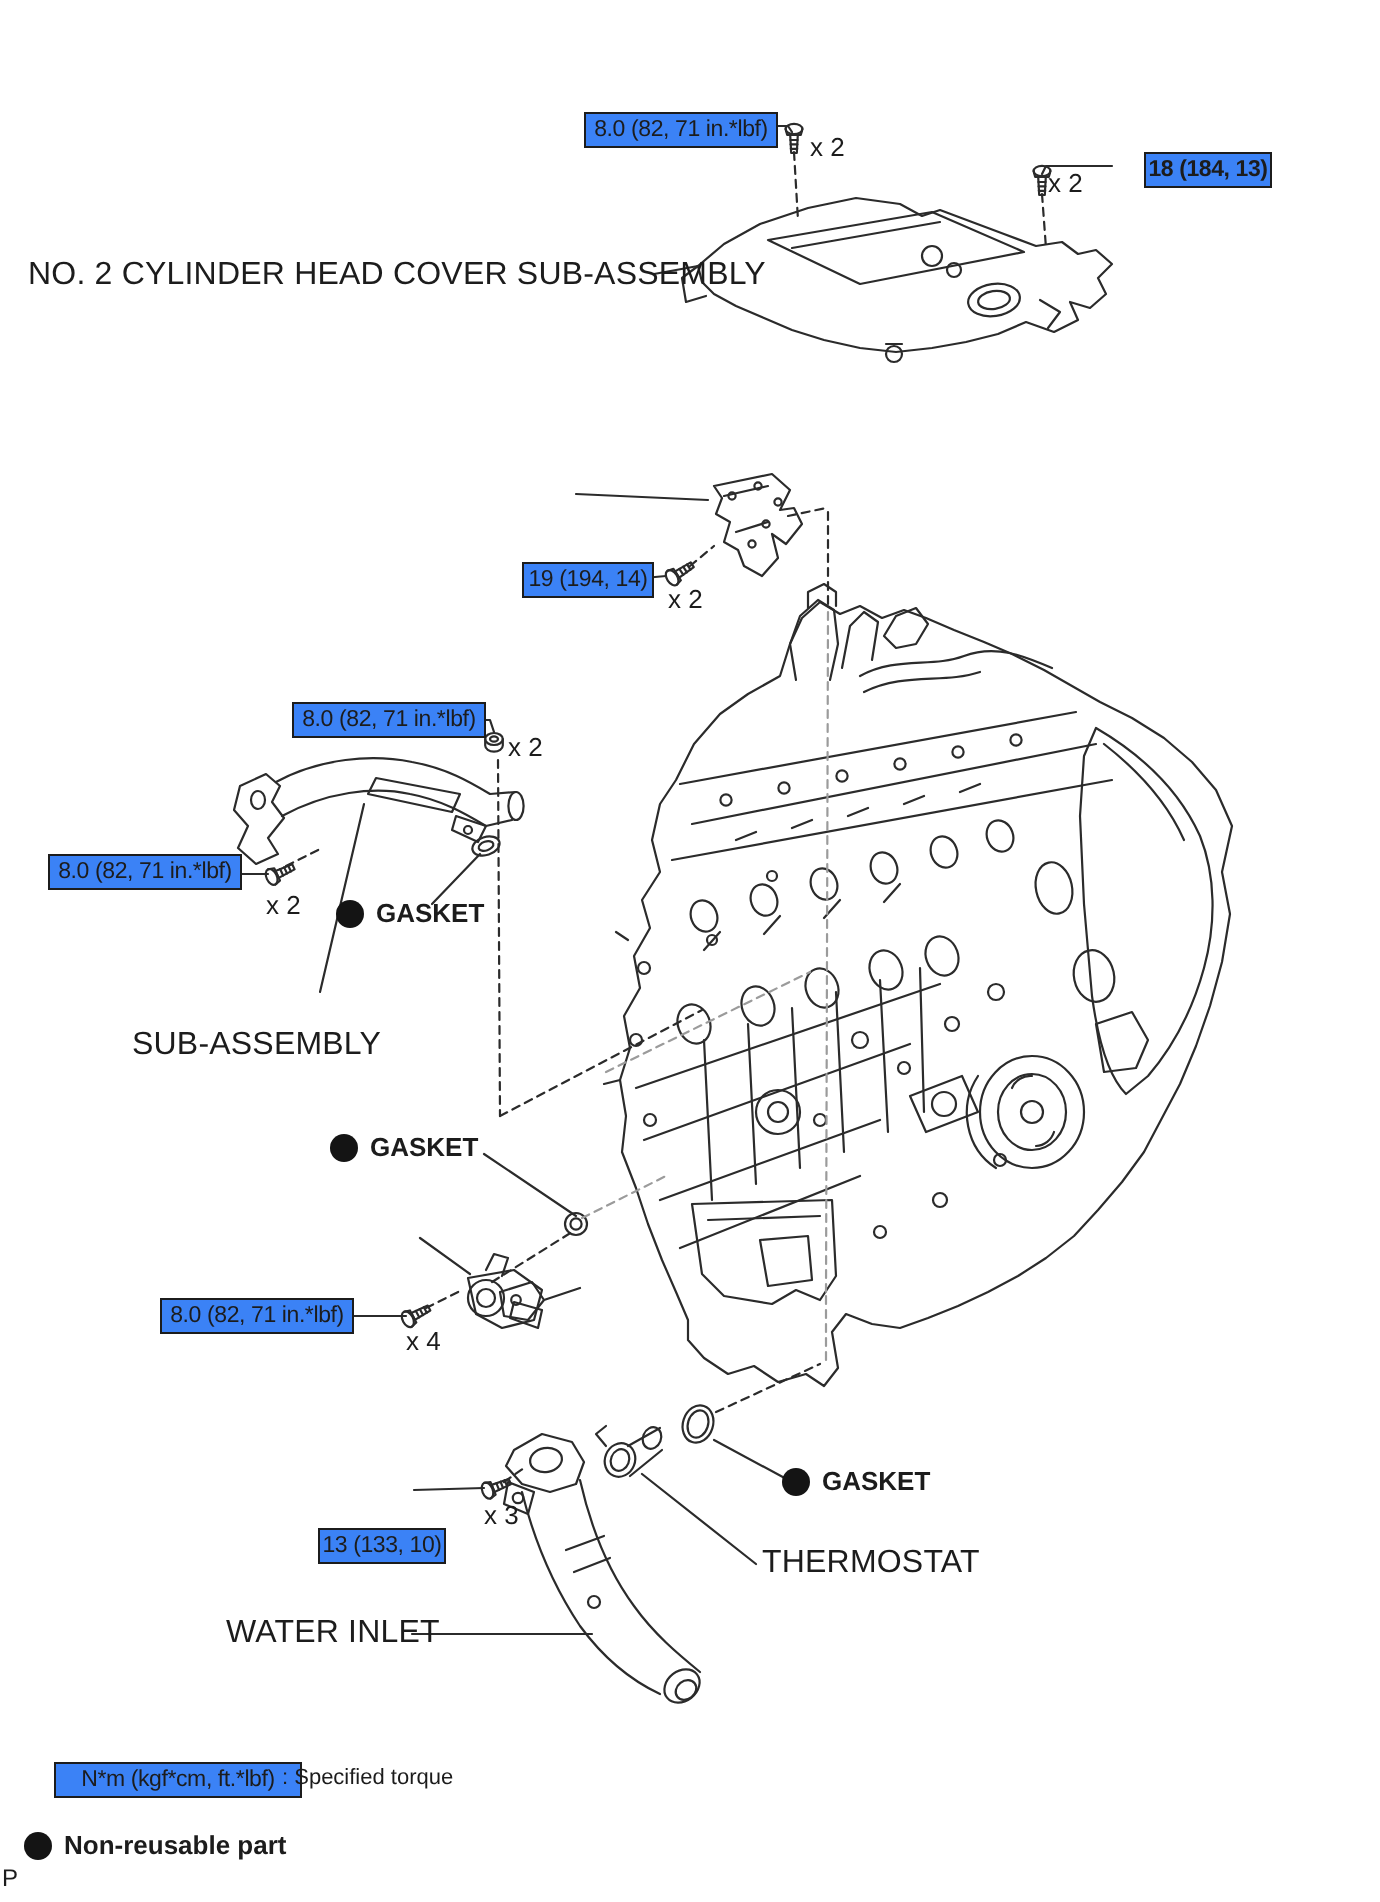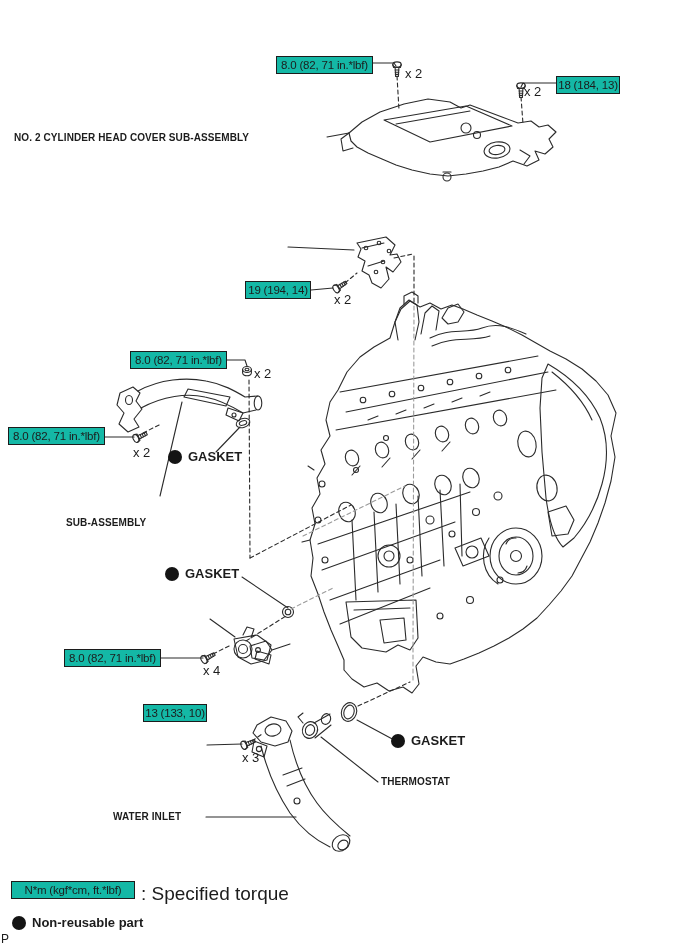--- a/index.html
+++ b/index.html
@@ -2,34 +2,34 @@
 <html><head>
 <meta charset="utf-8">
 <style>
   html,body{margin:0;padding:0;background:#ffffff;}
   #page{
     position:relative;width:690px;height:951px;background:#ffffff;
     font-family:"Liberation Sans", sans-serif;color:#1c1c1c;overflow:hidden;
   }
   #art{position:absolute;left:0;top:0;width:690px;height:951px;}
   .lbl{
-    position:absolute;font-size:10px;letter-spacing:.1px;color:#1c1c1c;
-    white-space:nowrap;line-height:16px;font-weight:bold;
+    position:absolute;font-size:16px;letter-spacing:.1px;color:#1c1c1c;
+    white-space:nowrap;line-height:16px;
   }
   .tq{
-    position:absolute;border:1.4px solid #1c1c1c;background:#14b8a6;
+    position:absolute;border:1.4px solid #1c1c1c;background:#3b82f6;
     font-size:11.5px;letter-spacing:-.2px;white-space:nowrap;
     height:18px;line-height:15px;text-align:center;box-sizing:border-box;
-    display:flex;align-items:center;justify-content:center;
+    display:flex;align-items:center;justify-content:center;margin-left:16px;
   }
   .cnt{position:absolute;font-size:13px;white-space:nowrap;}
   .brow{position:absolute;display:flex;align-items:center;gap:6px;white-space:nowrap;}
   .bullet{width:14px;height:14px;border-radius:50%;background:#141414;flex:0 0 auto;}
   .btxt{font-size:13px;font-weight:bold;}
-  .legend-desc{position:absolute;font-size:19px;white-space:nowrap;}
+  .legend-desc{position:absolute;font-size:11px;white-space:nowrap;}
   .corner{position:absolute;font-size:12px;}
 </style>
 </head>
 <body>
 
 <div id="page">
 
   <svg id="art" viewBox="0 0 690 951" xmlns="http://www.w3.org/2000/svg" fill="none" stroke="#2b2b2b" stroke-width="1.1" stroke-linecap="round" stroke-linejoin="round">
     <defs>
       <g id="bolt">
@@ -247,36 +247,36 @@
       <path d="M414,306 L413,648"></path>
       <path d="M413,648 L413,682"></path>
       <path d="M303,536 L405,486"></path>
       <path d="M291,609 L333,588"></path>
     </g>
   </svg>
 
   <div class="tq" style="left:276px;top:56px;width:97px;">8.0 (82, 71 in.*lbf)</div>
   <div class="cnt" style="left:405px;top:66px;">x 2</div>
 
-  <div class="tq" style="left:556px;top:76px;width:64px;">18 (184, 13)</div>
+  <div class="tq" style="left:556px;top:76px;width:64px;font-weight:bold;">18 (184, 13)</div>
   <div class="cnt" style="left:524px;top:84px;">x 2</div>
 
   <div class="tq" style="left:245px;top:281px;width:66px;">19 (194, 14)</div>
   <div class="cnt" style="left:334px;top:292px;">x 2</div>
 
   <div class="tq" style="left:130px;top:351px;width:97px;">8.0 (82, 71 in.*lbf)</div>
   <div class="cnt" style="left:254px;top:366px;">x 2</div>
 
   <div class="tq" style="left:8px;top:427px;width:97px;">8.0 (82, 71 in.*lbf)</div>
   <div class="cnt" style="left:133px;top:445px;">x 2</div>
 
   <div class="tq" style="left:64px;top:649px;width:97px;">8.0 (82, 71 in.*lbf)</div>
   <div class="cnt" style="left:203px;top:663px;">x 4</div>
 
-  <div class="tq" style="left:143px;top:704px;width:64px;">13 (133, 10)</div>
+  <div class="tq" style="left:143px;top:764px;width:64px;">13 (133, 10)</div>
   <div class="cnt" style="left:242px;top:750px;">x 3</div>
 
   <div class="lbl" style="left:14px;top:130px;">NO. 2 CYLINDER HEAD COVER SUB-ASSEMBLY</div>
 
   <div class="lbl" style="left:66px;top:515px;text-align:right;">SUB-ASSEMBLY</div>
 
   <div class="brow" style="left:168px;top:449px;">
     <span class="bullet"></span>
     <span class="btxt">GASKET</span>
   </div>

